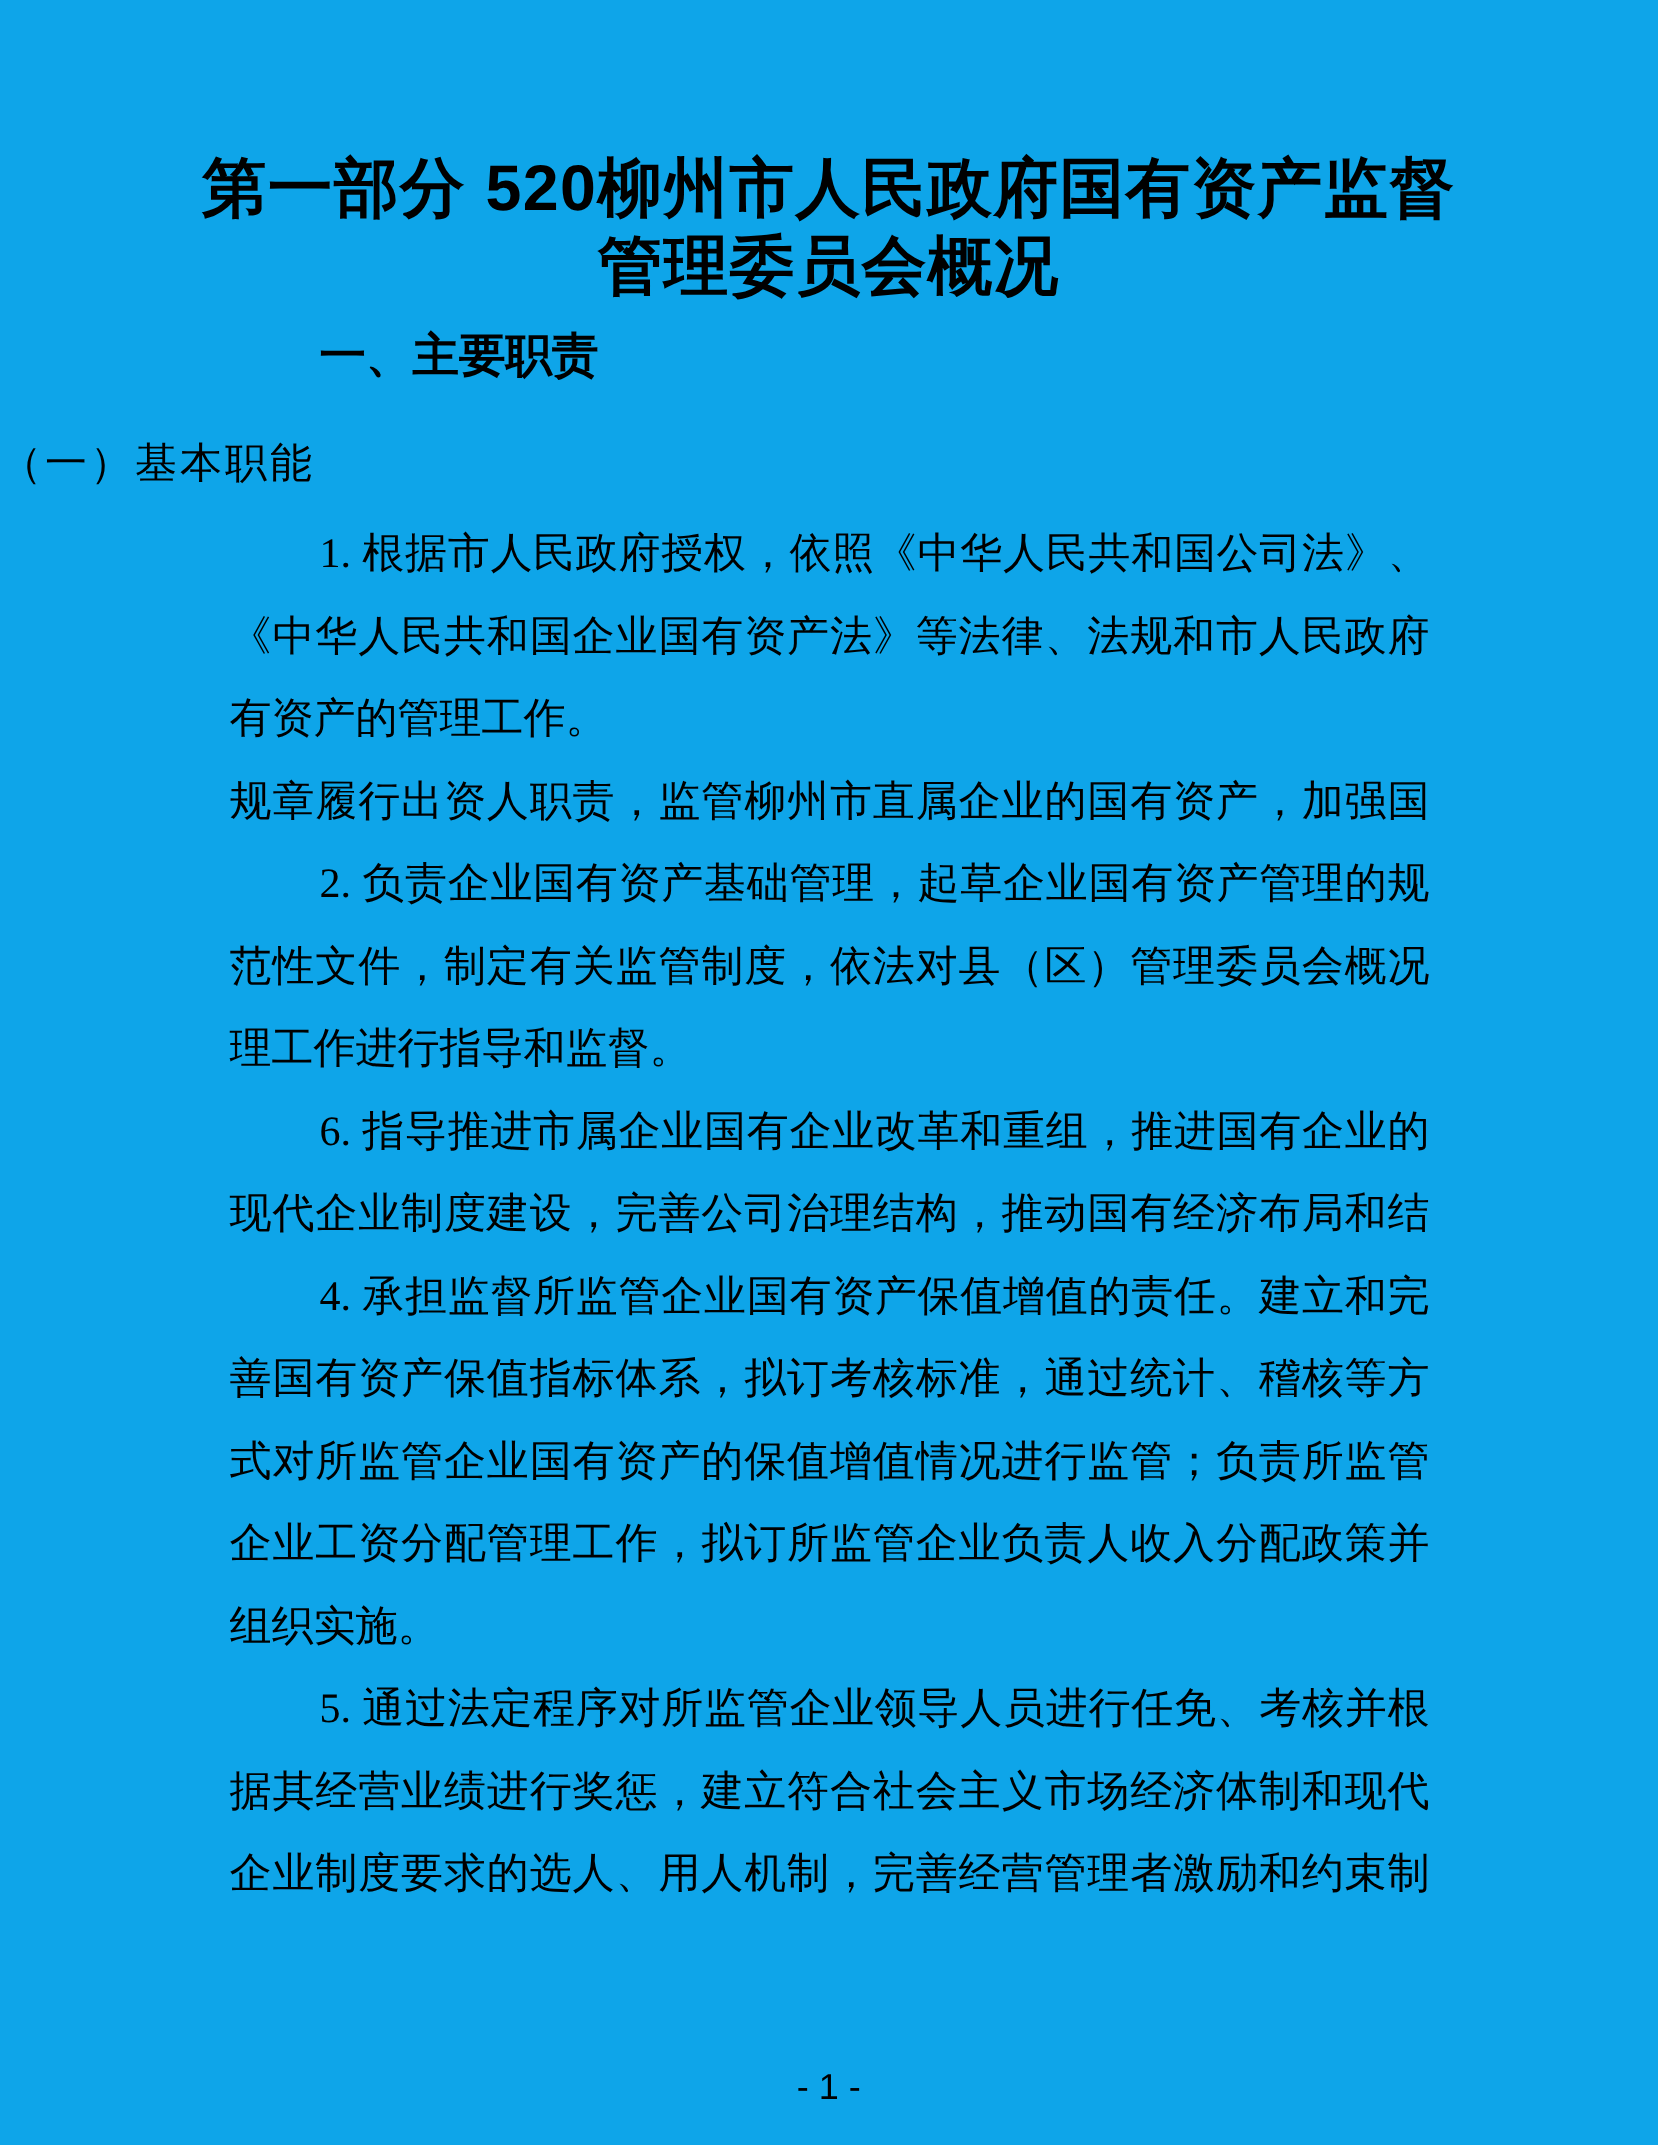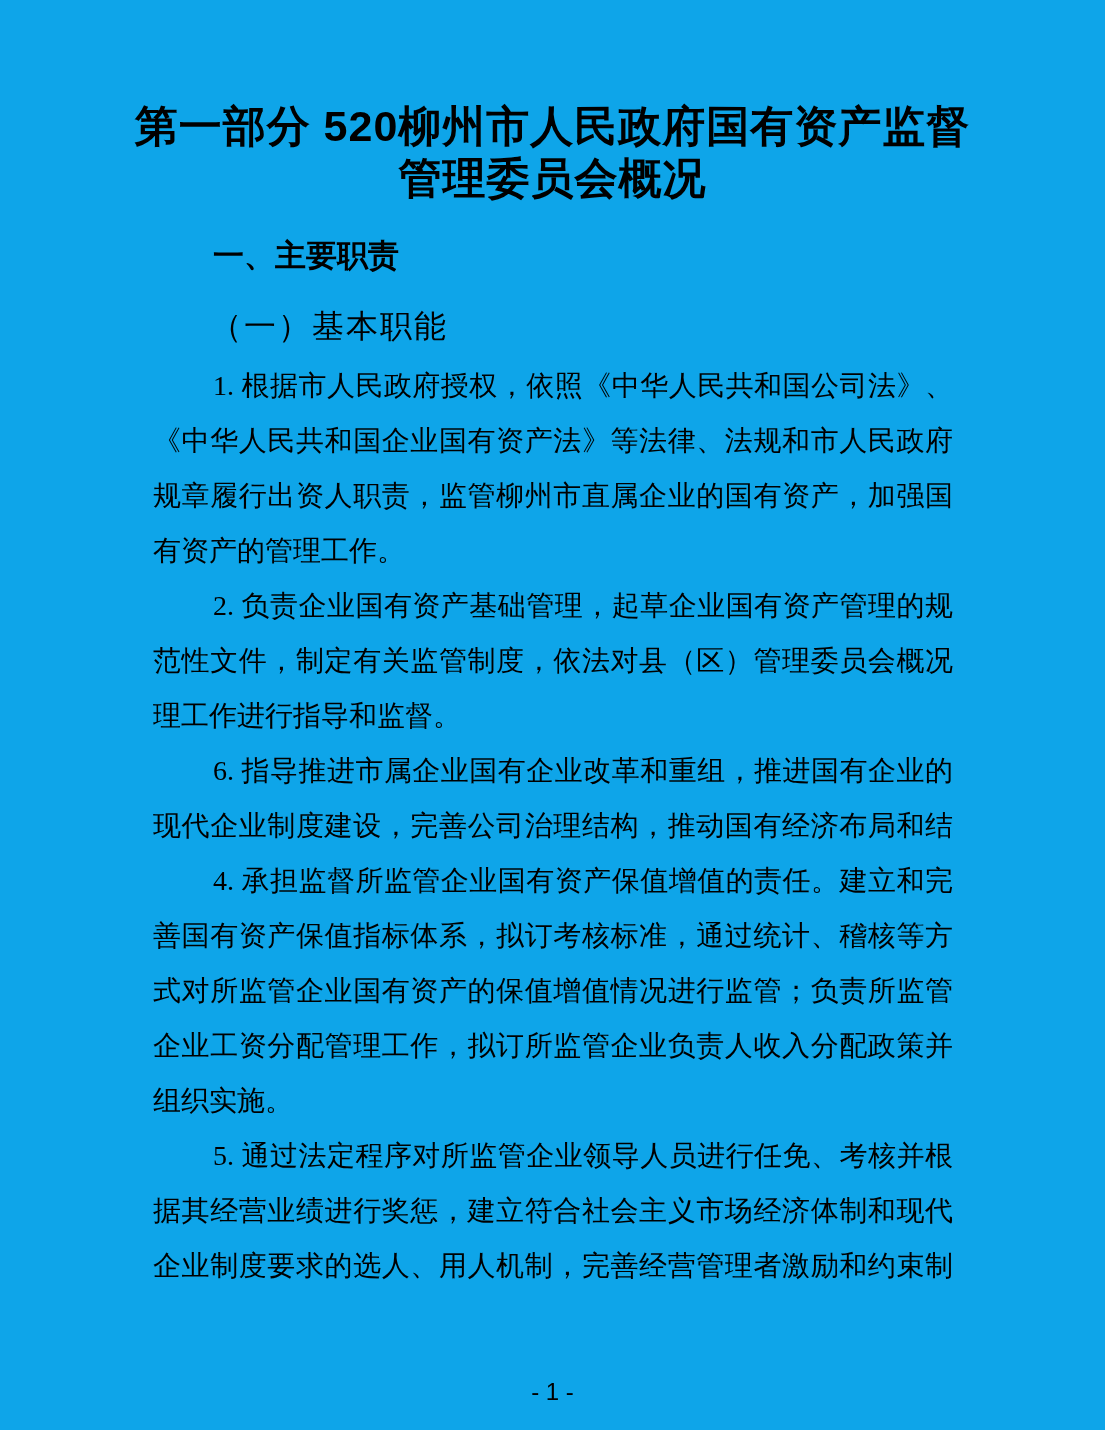--- a/index.html
+++ b/index.html
@@ -19,31 +19,30 @@
   .doc-title {
     padding-top: 100px;
     text-align: center;
     font-family: "Liberation Sans", "DejaVu Sans", sans-serif;
     font-weight: 700;
     font-size: 43px;
     line-height: 52px;
     letter-spacing: 1px;
   }
   .section-heading {
-    margin-top: 36px;
+    margin-top: 20px;
     margin-left: 213px;
-    font-family: Liberation Serif, serif;
+    font-family: Liberation Mono, monospace;
     font-weight: 700;
     font-size: 31px;
     line-height: 31px;
   }
   .subsection-heading {
     margin-top: 40px;
-    margin-left: 210px;
-    font-size: 32px;
+    font-size: 28px;
     line-height: 30px;
     letter-spacing: 2px;
   }
   .body-text {
     margin: 17px 0 0 153px;
     width: 800px;
   }
   .line {
     font-size: 28px;
     height: 55px;
@@ -80,22 +79,22 @@
 
   <div class="section-heading">一、主要职责</div>
 
   <div class="subsection-heading">（一）基本职能</div>
 
   <div class="body-text">
 
     <div>
       <div class="line indent">1. 根据市人民政府授权，依照《中华人民共和国公司法》、</div>
       <div class="line">《中华人民共和国企业国有资产法》等法律、法规和市人民政府</div>
+      <div class="line last">有资产的管理工作。</div>
       <div class="line">规章履行出资人职责，监管柳州市直属企业的国有资产，加强国</div>
-      <div class="line last">有资产的管理工作。</div>
     </div>
 
     <div>
       <div class="line indent">2. 负责企业国有资产基础管理，起草企业国有资产管理的规</div>
       <div class="line">范性文件，制定有关监管制度，依法对县（区）管理委员会概况</div>
       <div class="line last">理工作进行指导和监督。</div>
     </div>
 
     <div>
       <div class="line indent">6. 指导推进市属企业国有企业改革和重组，推进国有企业的</div>

